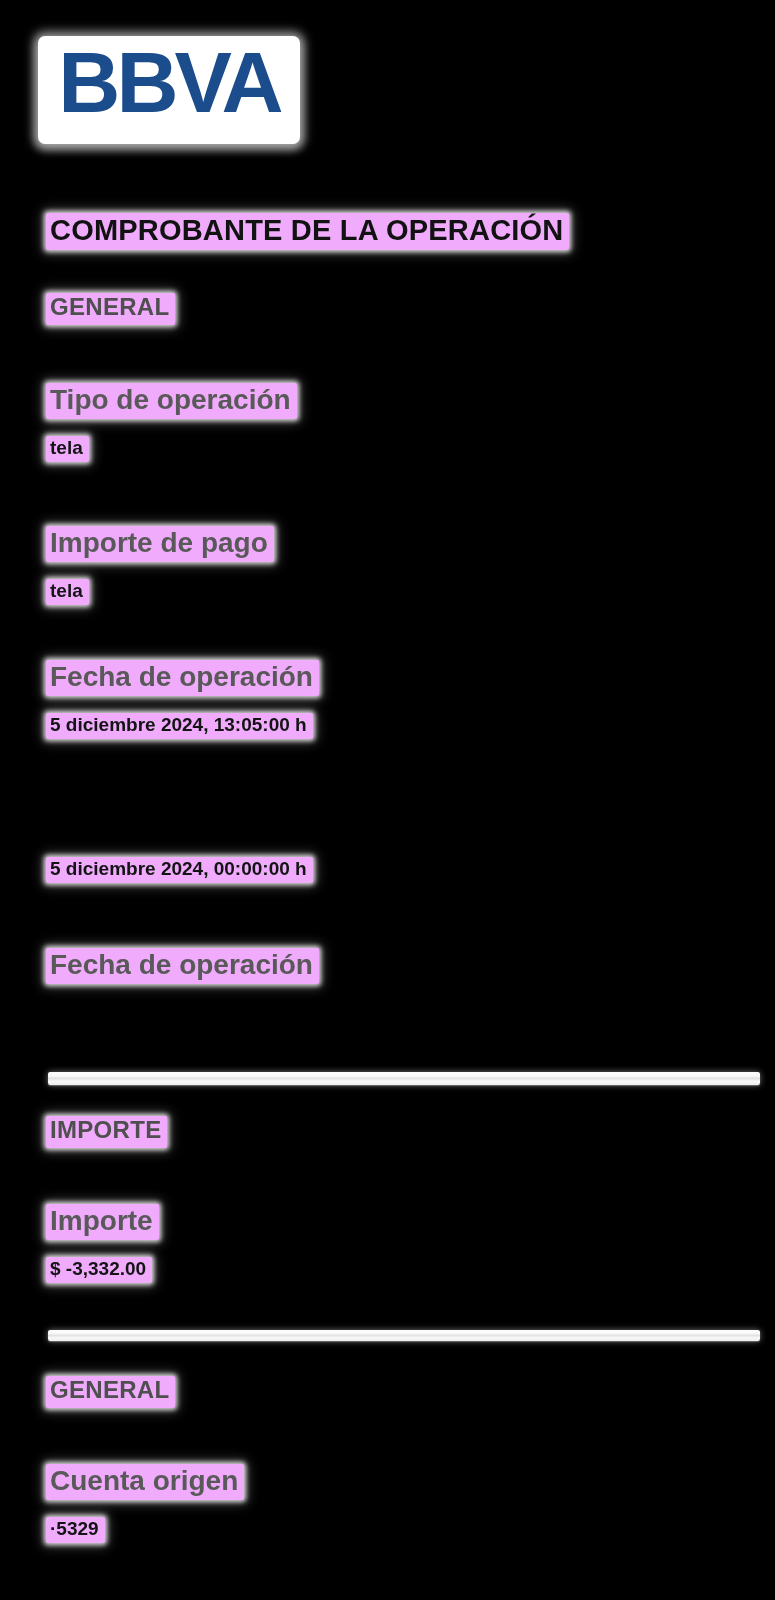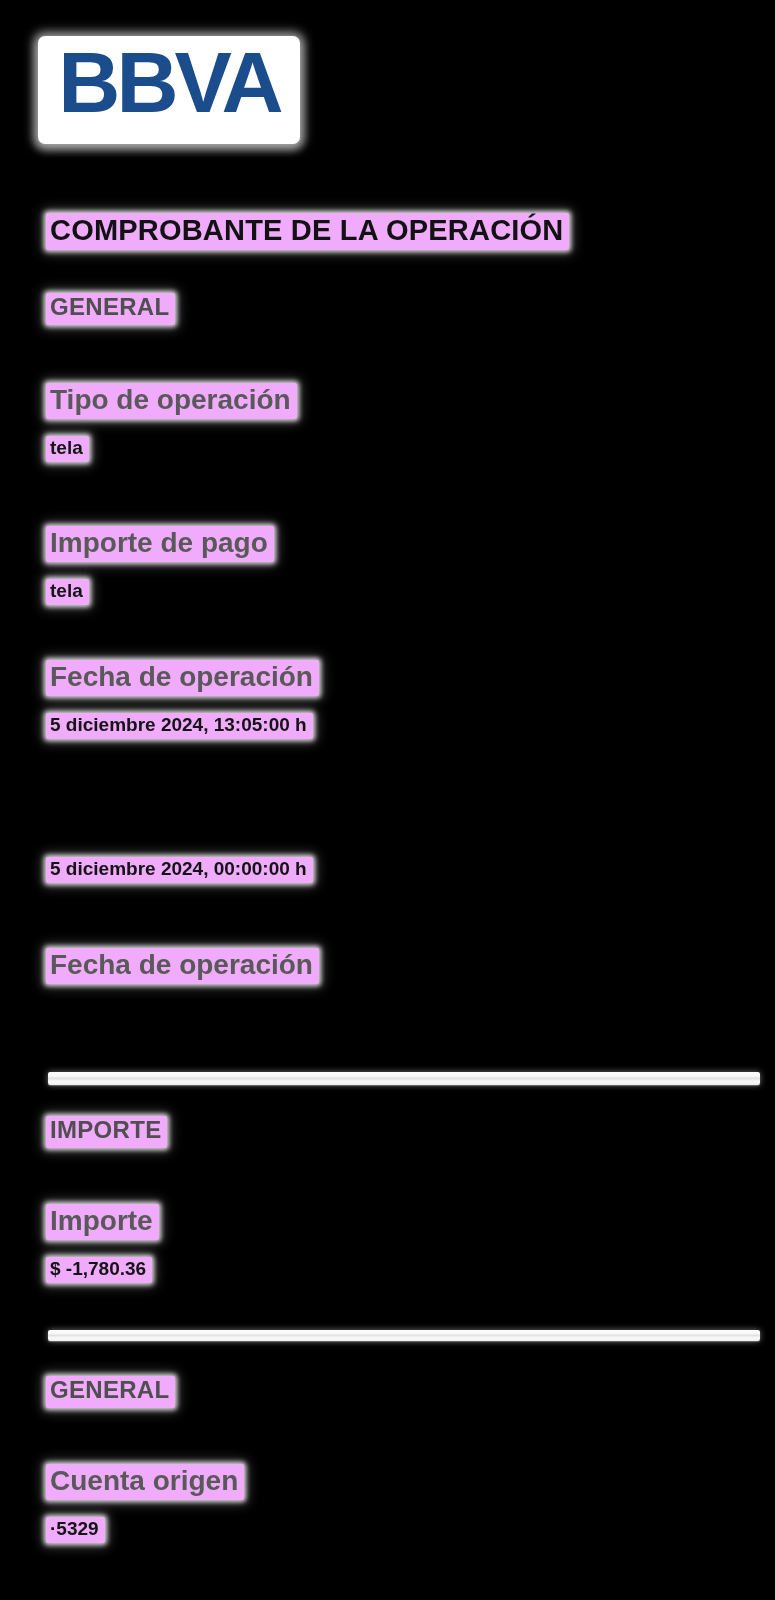--- a/index.html
+++ b/index.html
@@ -89,21 +89,21 @@
   <div class="divider" style="top:1072px"></div>
 
   <div class="row sec-head" style="top:1116px">
     <span class="halo">IMPORTE</span>
   </div>
 
   <div class="row lbl" style="top:1204px">
     <span class="halo">Importe</span>
   </div>
   <div class="row val" style="top:1257px">
-    <span class="halo">$ -1,780.36</span>
+    <span class="halo">$ -3,332.00</span>
   </div>
 
   <div class="divider" style="top:1330px;height:11px"></div>
 
   <div class="row sec-head" style="top:1376px">
     <span class="halo">GENERAL</span>
   </div>
 
   <div class="row lbl" style="top:1464px">
     <span class="halo">Cuenta origen</span>

